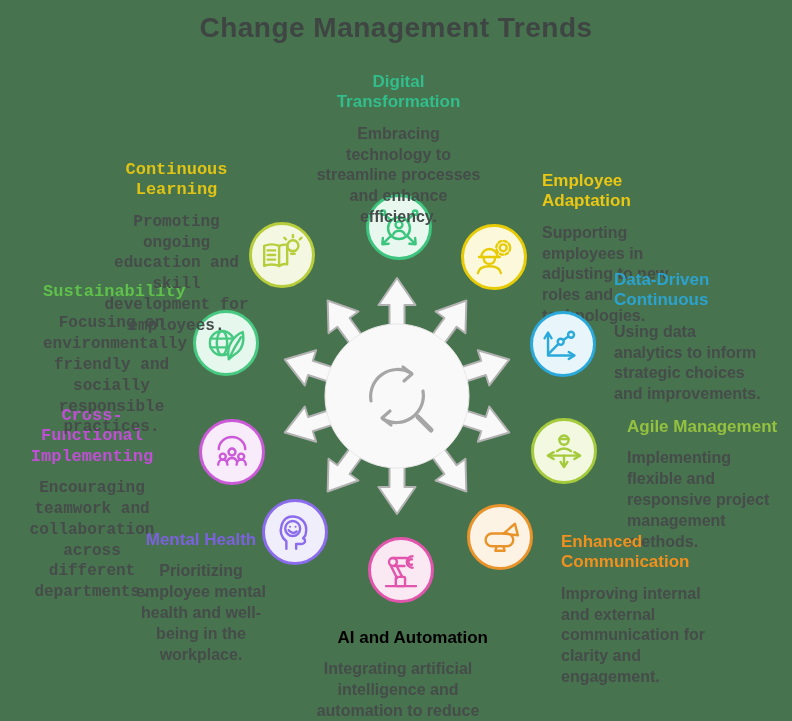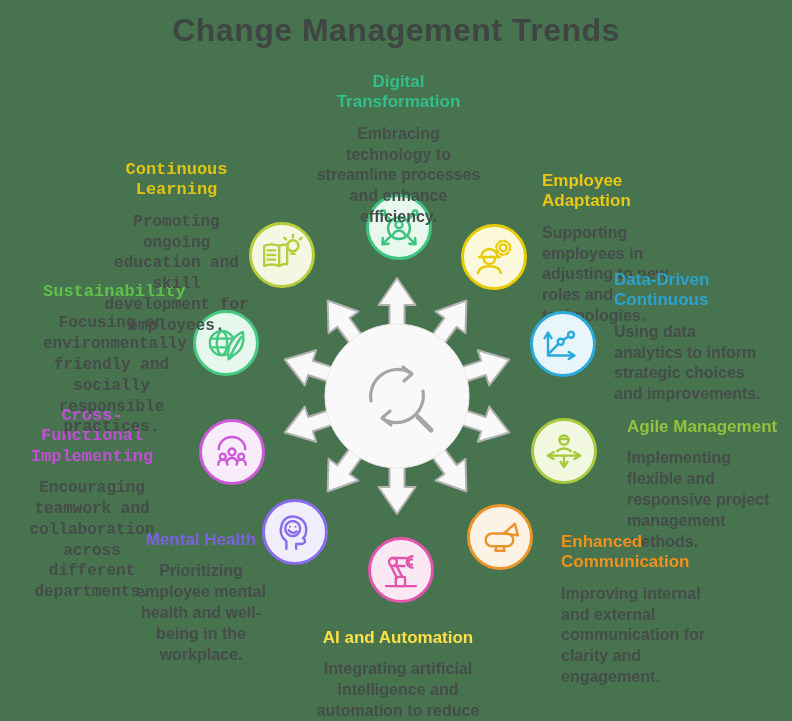--- a/index.html
+++ b/index.html
@@ -1,19 +1,19 @@
 <!DOCTYPE html>
 <html style="--bg: #48734F; --heading: #3E4543; --desc: #454C4A; --hub-fill: #F9F9F9; --hub-stroke: #B2B2B2; --hub-icon: #A6A6A6;"><head>
 <meta charset="utf-8">
 <style>
   html,body{margin:0;padding:0;}
   body{font-family:"Liberation Sans",sans-serif;}
   .stage{position:relative;width:792px;height:721px;background:var(--bg,#48734F);overflow:hidden;}
   .heading{position:absolute;left:0;top:12px;width:100%;text-align:center;
-           font-size:32px;font-weight:800;letter-spacing:.5px;color:var(--heading,#3E4543);}
+           font-size:28px;font-weight:800;letter-spacing:.5px;color:var(--heading,#3E4543);}
   .hub{position:absolute;left:272px;top:271px;width:250px;height:250px;}
   .circle{position:absolute;width:60px;height:60px;border:3px solid #999;border-radius:50%;
           display:flex;align-items:center;justify-content:center;background:#fff;}
   .circle svg{display:block;}
   .ntext{position:absolute;}
   .ntitle{font-size:17px;font-weight:800;line-height:1.2;margin-bottom:11px;}
   .ndesc{font-size:16px;font-weight:700;line-height:1.3;color:var(--desc,#454C4A);}
   .al{text-align:left;} .ar{text-align:center;font-family:Liberation Mono, monospace;} .ac{text-align:center;}
   
   .c0{left:399px;top:227px;} .c1{left:494px;top:257px;} .c2{left:563px;top:344px;}
@@ -159,21 +159,21 @@
         <path d="M -13,14 L 13,14"></path>
         <circle cx="-7" cy="-7" r="3.4"></circle>
         <path d="M -7,-10.5 L 5,-10.5 M -6,-3.5 L 3,-3.5"></path>
         <path d="M 10,-12 A 5,5 0 1 0 10,-2"></path>
         <path d="M 9.5,-9.3 A 2.4,2.4 0 1 0 9.5,-4.7"></path>
         <path d="M -9,-4 L -3.5,7 M -4.5,-5 L 1,6"></path>
         <rect x="-4.5" y="6" width="8" height="8" rx="1"></rect>
       </svg>
     </div>
     <div class="ntext t5 ac">
-      <div class="ntitle" style="color: #fde047;">AI and Automation</div>
+      <div class="ntitle" style="color: #000000; text-align: right;">AI and Automation</div>
       <div class="ndesc">Integrating artificial intelligence and automation to reduce manual tasks.</div>
     </div>
   </div>
 
   <div>
     <div class="circle c6" style="border-color: rgb(138, 108, 236); background: rgb(240, 238, 251); color: rgb(138, 108, 236); --fill: #F0EEFB;">
       <svg width="46" height="46" viewBox="-20 -20 40 40" fill="none" stroke="currentColor" stroke-width="2.1" stroke-linecap="round" stroke-linejoin="round">
         <path d="M 1,14.5 L 1,10.5 L 5.5,10.5 Q 9.5,10 8.5,6.5 L 7,5.5 L 9,3 Q 12,-8 3,-12.5 Q -8,-16 -11.5,-6.5 Q -14.5,2.5 -7.5,8 L -7.5,14.5"></path>
         <circle cx="-2" cy="-3" r="6.5"></circle>
         <circle cx="-4.3" cy="-4.5" r="0.9" fill="currentColor" stroke="none"></circle>

